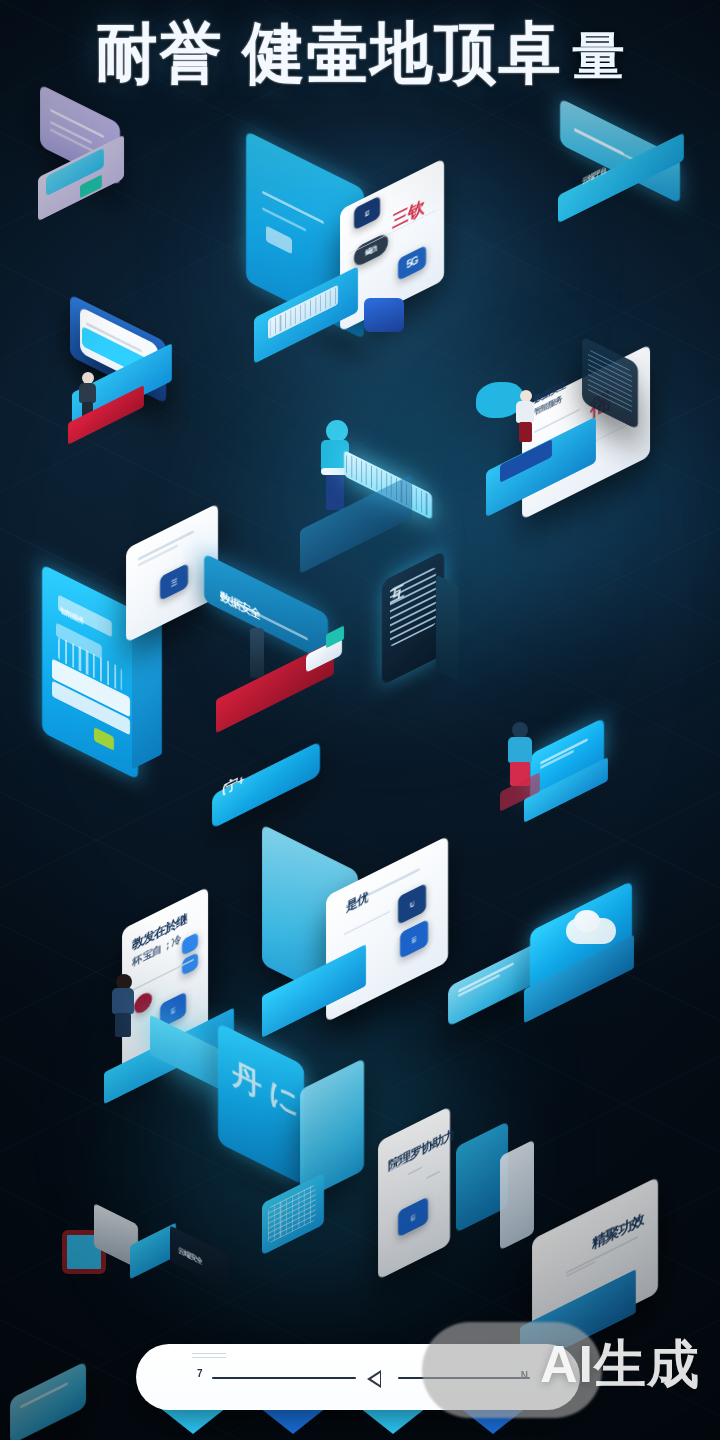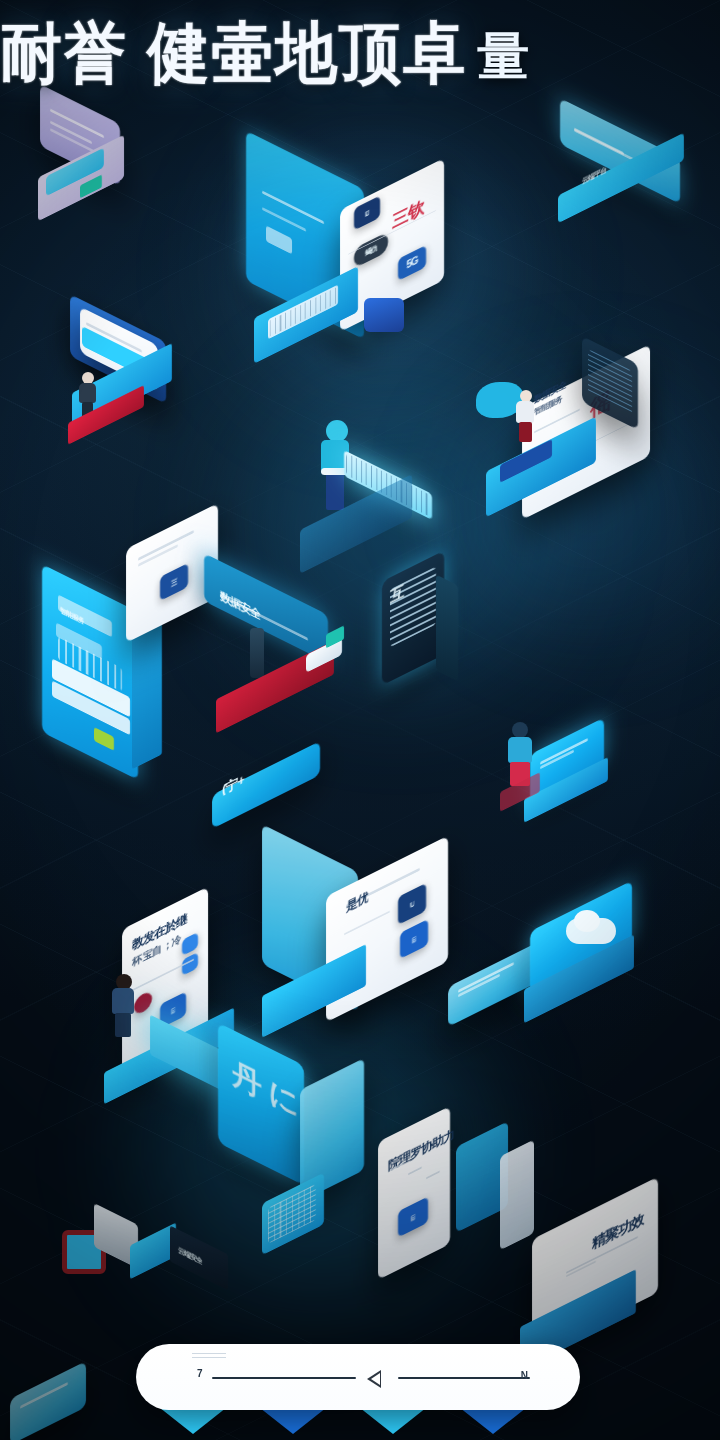--- a/index.html
+++ b/index.html
@@ -46,20 +46,21 @@
     position:absolute;inset:0;
     background:radial-gradient(70% 48% at 50% 46%, rgba(8,22,36,.82) 0%, rgba(8,22,36,.25) 55%, rgba(8,22,36,0) 80%);
   }
   .glow-cyan{
     position:absolute;border-radius:50%;filter:blur(58px);pointer-events:none;
   }
 
   
   .headline{
     position:absolute;left:0;right:0;top:22px;
+    text-align:center;
     z-index:40;
   }
   .headline .hl-text{
     display:inline-block;
     font-size:62px;line-height:1;
     font-weight:bold;
     color:#f4f9ff;
     letter-spacing:2px;
     text-shadow:
       0 0 2px rgba(255,255,255,.85),
@@ -497,15 +498,19 @@
   <div class="bottom-pill">
     <div class="pill-faint"></div>
     <div class="pill-tick">7</div>
     <div class="pill-line" style="left:76px;top:33px;width:144px;"></div>
     <div class="pill-caret"></div>
     <div class="pill-caret-inner"></div>
     <div class="pill-line" style="left:262px;top:33px;width:132px;"></div>
     <div class="pill-end">N</div>
   </div>
 
+  <div class="watermark">
+    <div class="wm-circle"></div>
+    <div class="wm-text">AI生成</div>
+  </div>
 
   <div class="bg-vignette"></div>
 </div>
 
 </body></html>

